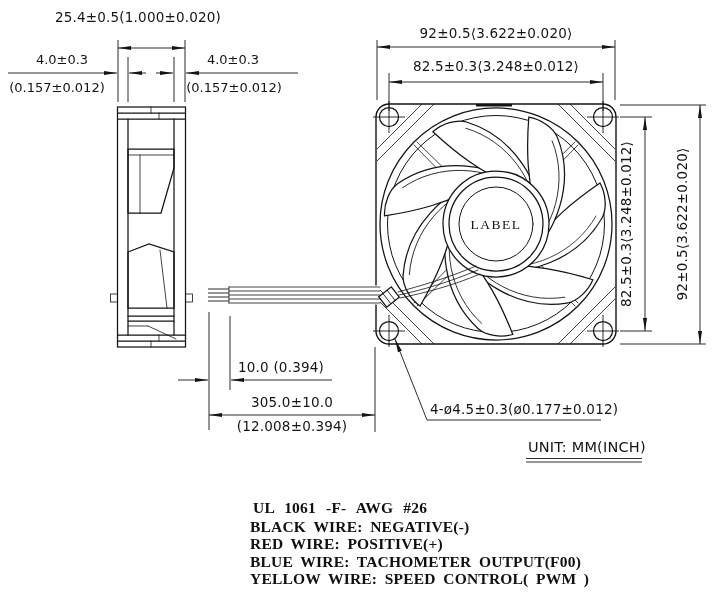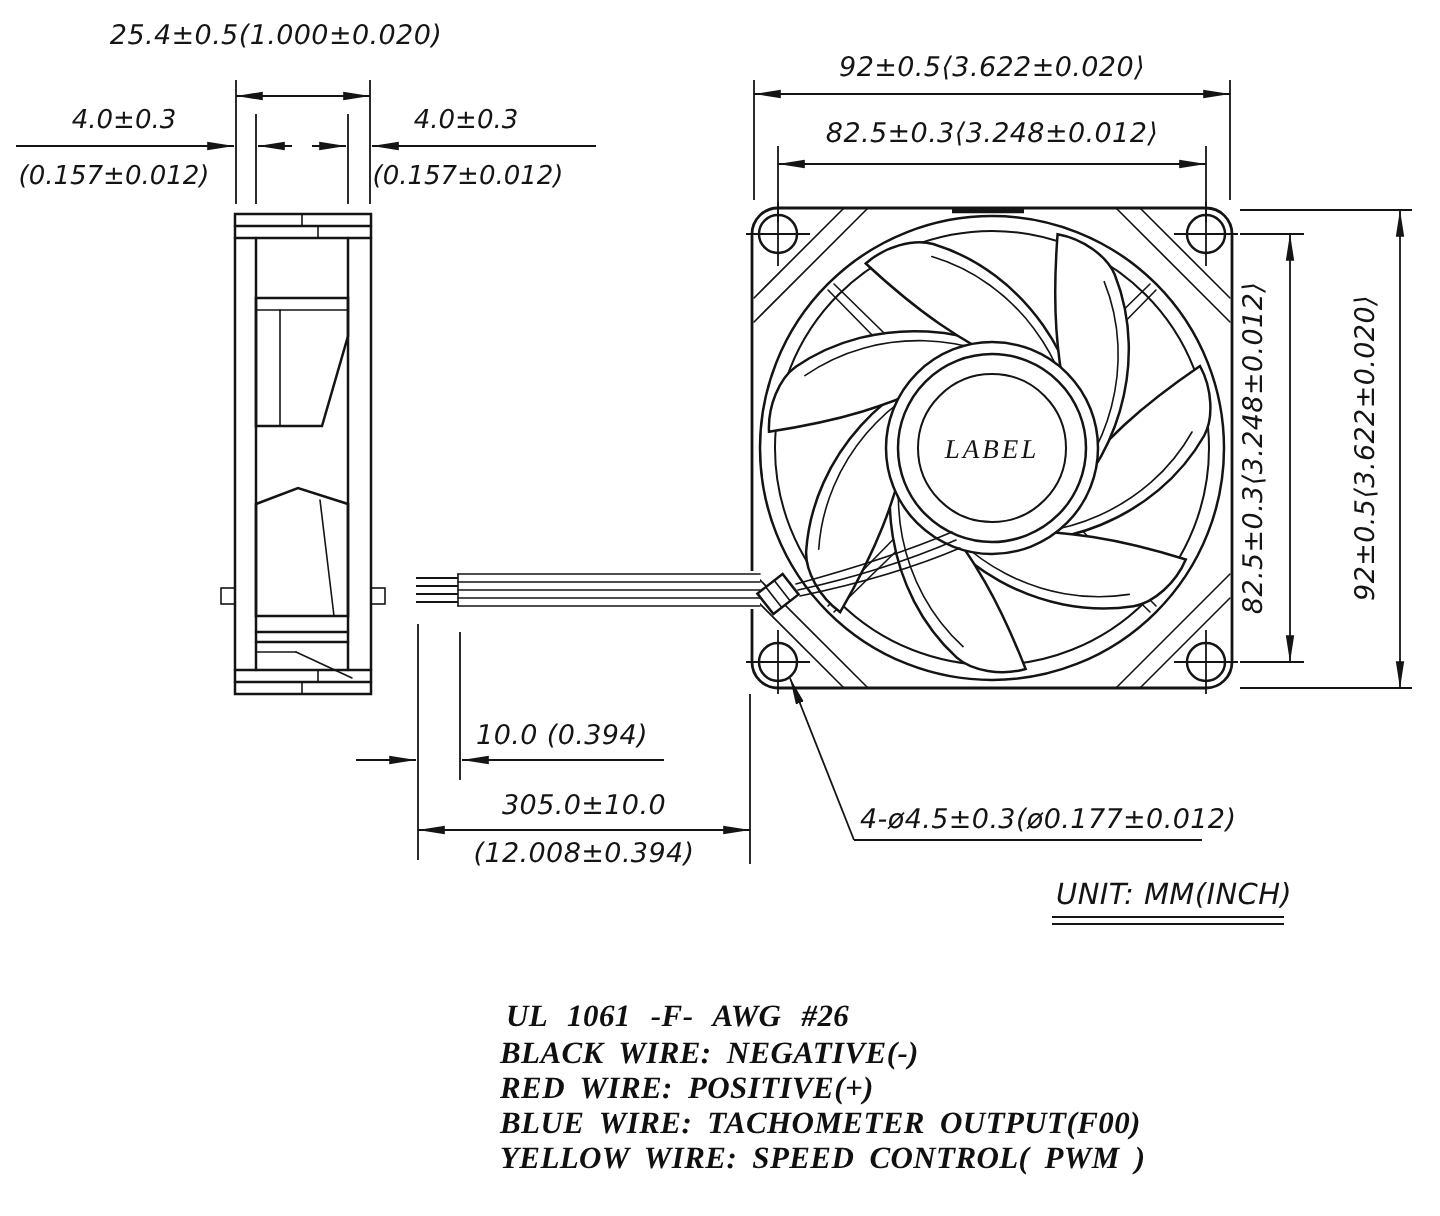--- a/index.html
+++ b/index.html
@@ -1,16 +1,16 @@
 <!DOCTYPE html>
 <html><head>
 <meta charset="utf-8">
 <style>
   html,body{margin:0;padding:0;background:#ffffff;}
-  .page{width:720px;height:608px;background:#ffffff;position:relative;overflow:hidden;font-style:italic;}
+  .page{width:720px;height:608px;background:#ffffff;position:relative;overflow:hidden;}
   svg{display:block;}
   .ol  {fill:none;stroke:#141414;stroke-width:1.25;stroke-linecap:round;}
   .olf {fill:#ffffff;stroke:#141414;stroke-width:1.25;}
   .thin{stroke-width:0.8;}
   .dl  {fill:none;stroke:#141414;stroke-width:0.9;}
   .mask{fill:#ffffff;stroke:none;}
   text.dim{font-family:"DejaVu Sans",sans-serif;font-size:13.5px;fill:#141414;letter-spacing:0.2px;}
   text.dim-s{font-family:"DejaVu Sans",sans-serif;font-size:13px;fill:#141414;}
   text.hublabel{font-family:"Liberation Serif",serif;font-size:13.5px;fill:#141414;letter-spacing:1.5px;}
   text.note{font-family:"Liberation Serif",serif;font-weight:bold;font-size:15.5px;fill:#101010;word-spacing:3.5px;letter-spacing:0.2px;}

